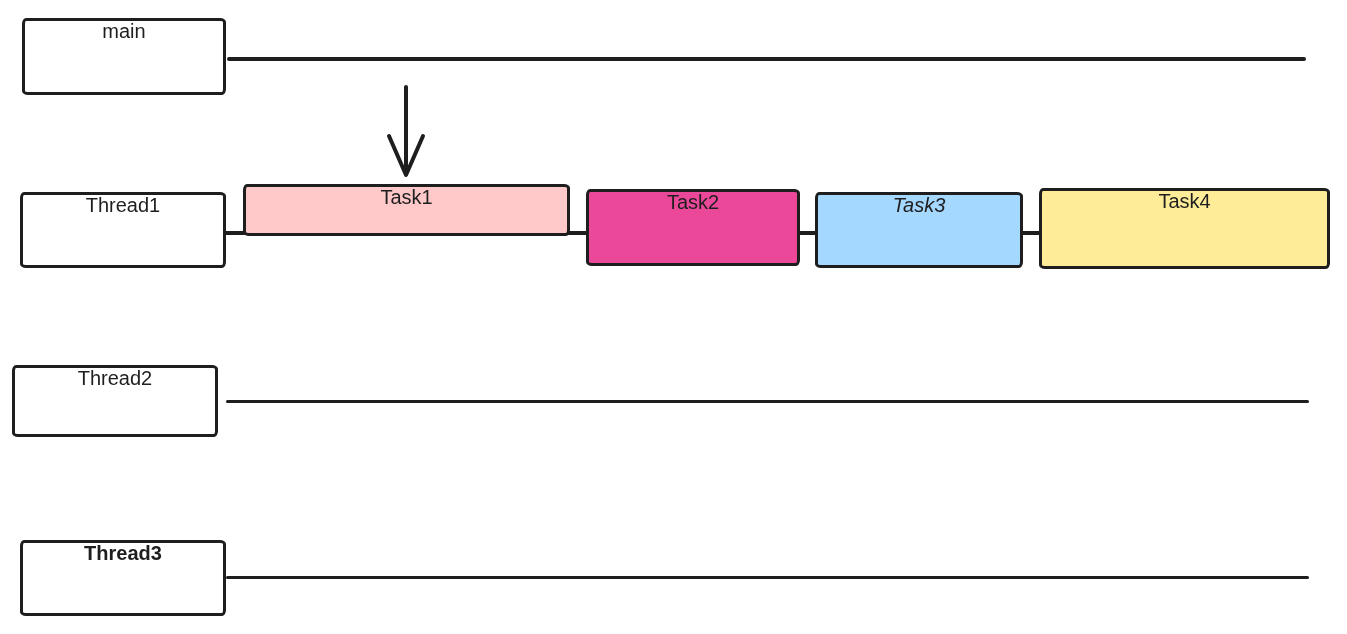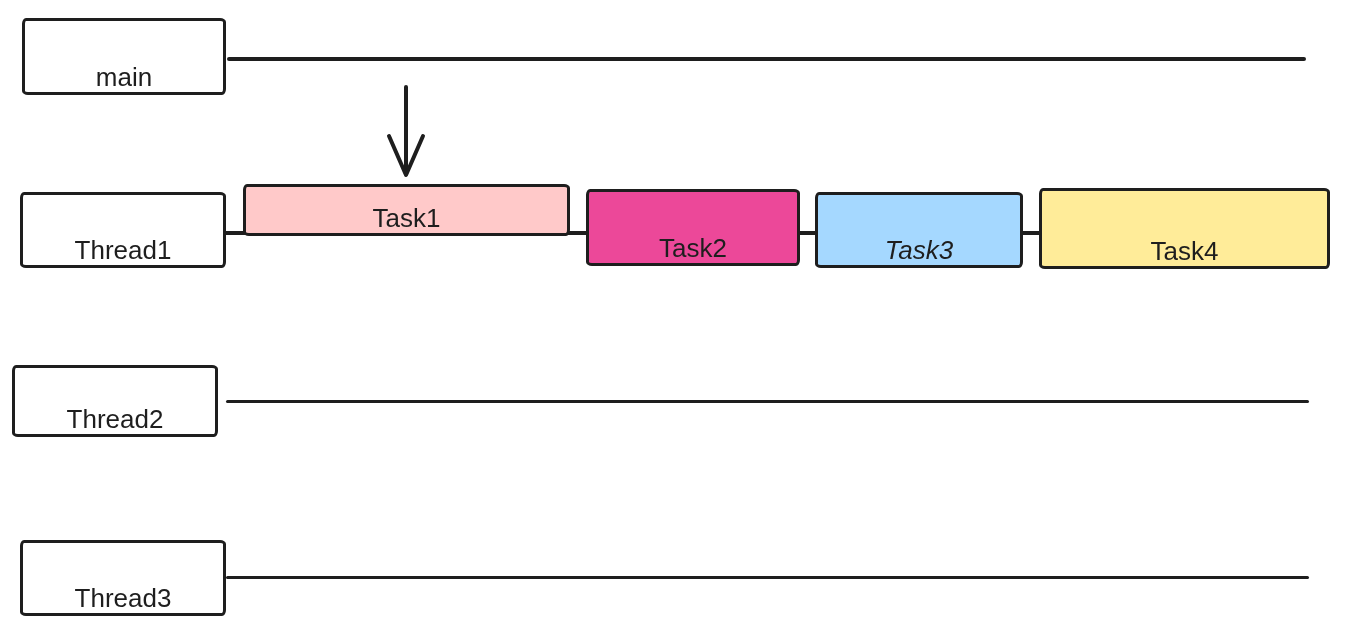--- a/index.html
+++ b/index.html
@@ -15,24 +15,24 @@
     font-family: "Liberation Sans", "DejaVu Sans", sans-serif;
     color: #1e1e1e;
     overflow: hidden;
   }
   .box {
     position: absolute;
     border: 3.5px solid #1e1e1e;
     border-radius: 4px 6px 4px 6px / 6px 4px 6px 4px;
     background: #ffffff;
     display: flex;
-    align-items: flex-end;
+    align-items: flex-start;
     justify-content: center;
     box-sizing: border-box;
-    font-size: 26px;
+    font-size: 20px;
     line-height: 1;
   }
   .box span { display: inline-block; padding-bottom: 2px; }
   .hline {
     position: absolute;
     height: 3.5px;
     background: #1e1e1e;
     border-radius: 2px;
   }
   .connector {
@@ -50,21 +50,21 @@
   .task1-box  { left: 243px; top: 184px; width: 327px; height: 52px; }
   .conn-b     { left: 568px; top: 231px; width: 20px; }
   .task2-box  { left: 586px; top: 189px; width: 214px; height: 77px; }
   .conn-c     { left: 798px; top: 231px; width: 19px; }
   .task3-box  { left: 815px; top: 192px; width: 208px; height: 76px; font-style: italic; }
   .conn-d     { left: 1021px;top: 231px; width: 20px; }
   .task4-box  { left: 1039px;top: 188px; width: 291px; height: 81px; }
 
   .thread2-box{ left: 12px;  top: 365px; width: 206px; height: 72px; }
   .line2      { left: 226px; top: 400px; width: 1083px; height: 3px; }
-  .thread3-box{ left: 20px;  top: 540px; width: 206px; height: 76px; }
+  .thread3-box{ left: 20px;  top: 540px; width: 206px; height: 76px; font-weight: bold; }
   .line3      { left: 226px; top: 576px; width: 1083px; height: 3px; }
 </style>
 </head>
 <body>
 
 <div class="canvas">
 
   <div class="box main-box">
     <span>main</span>
   </div>

